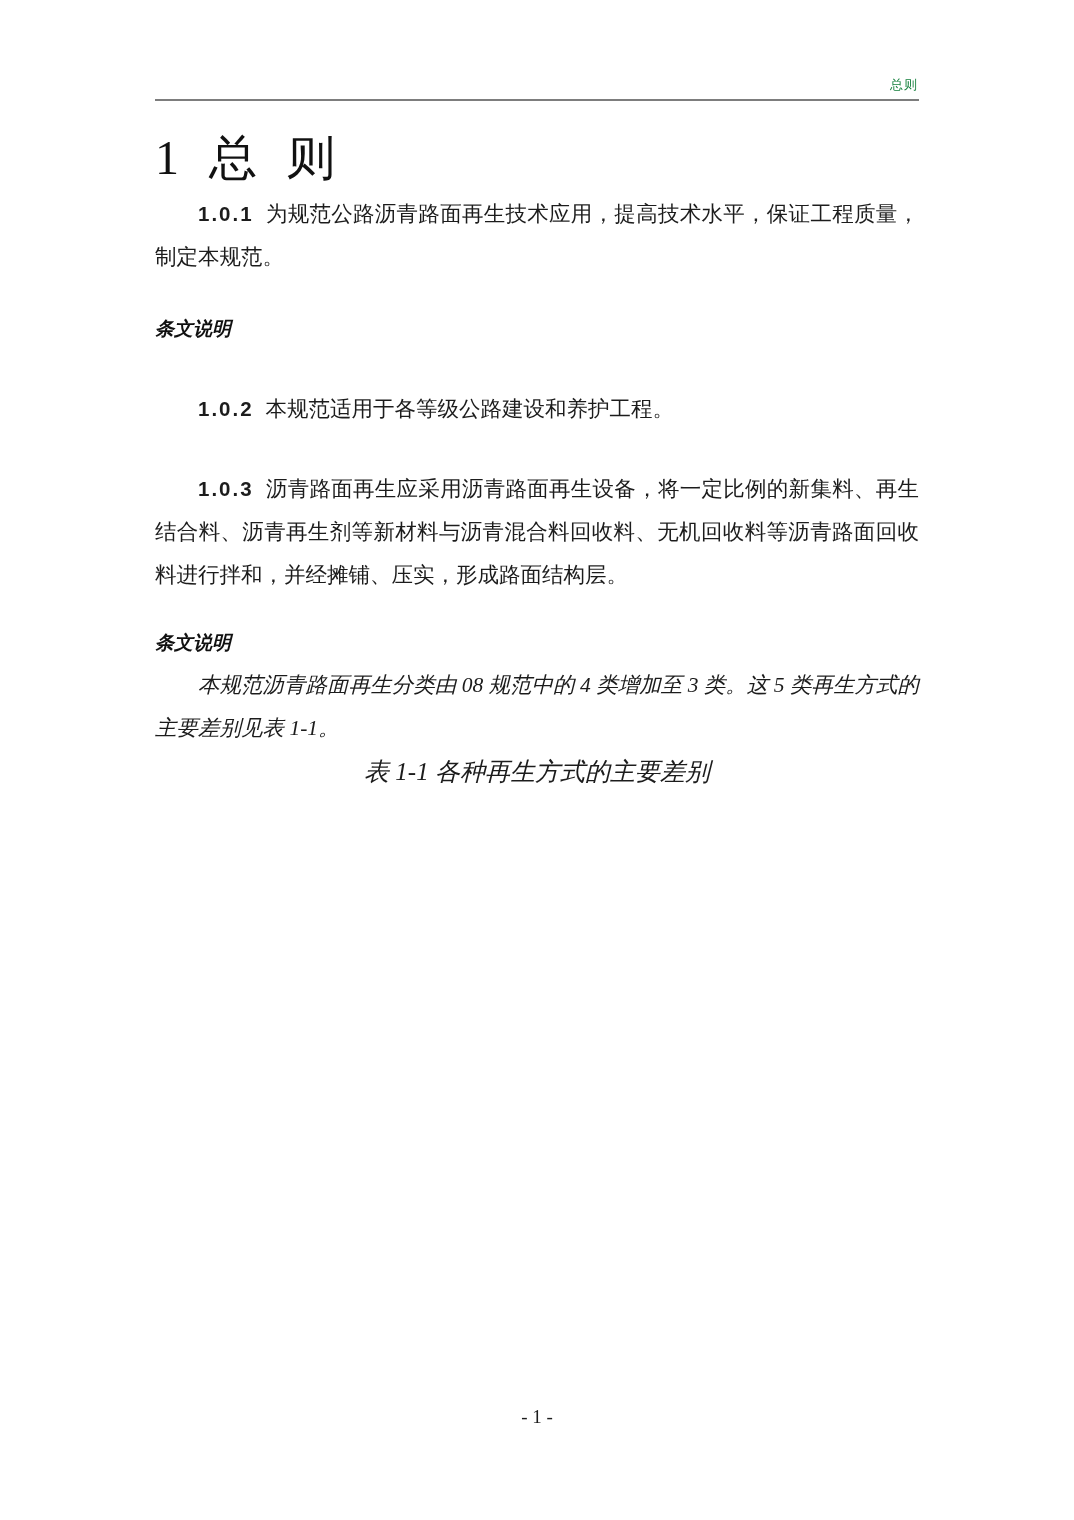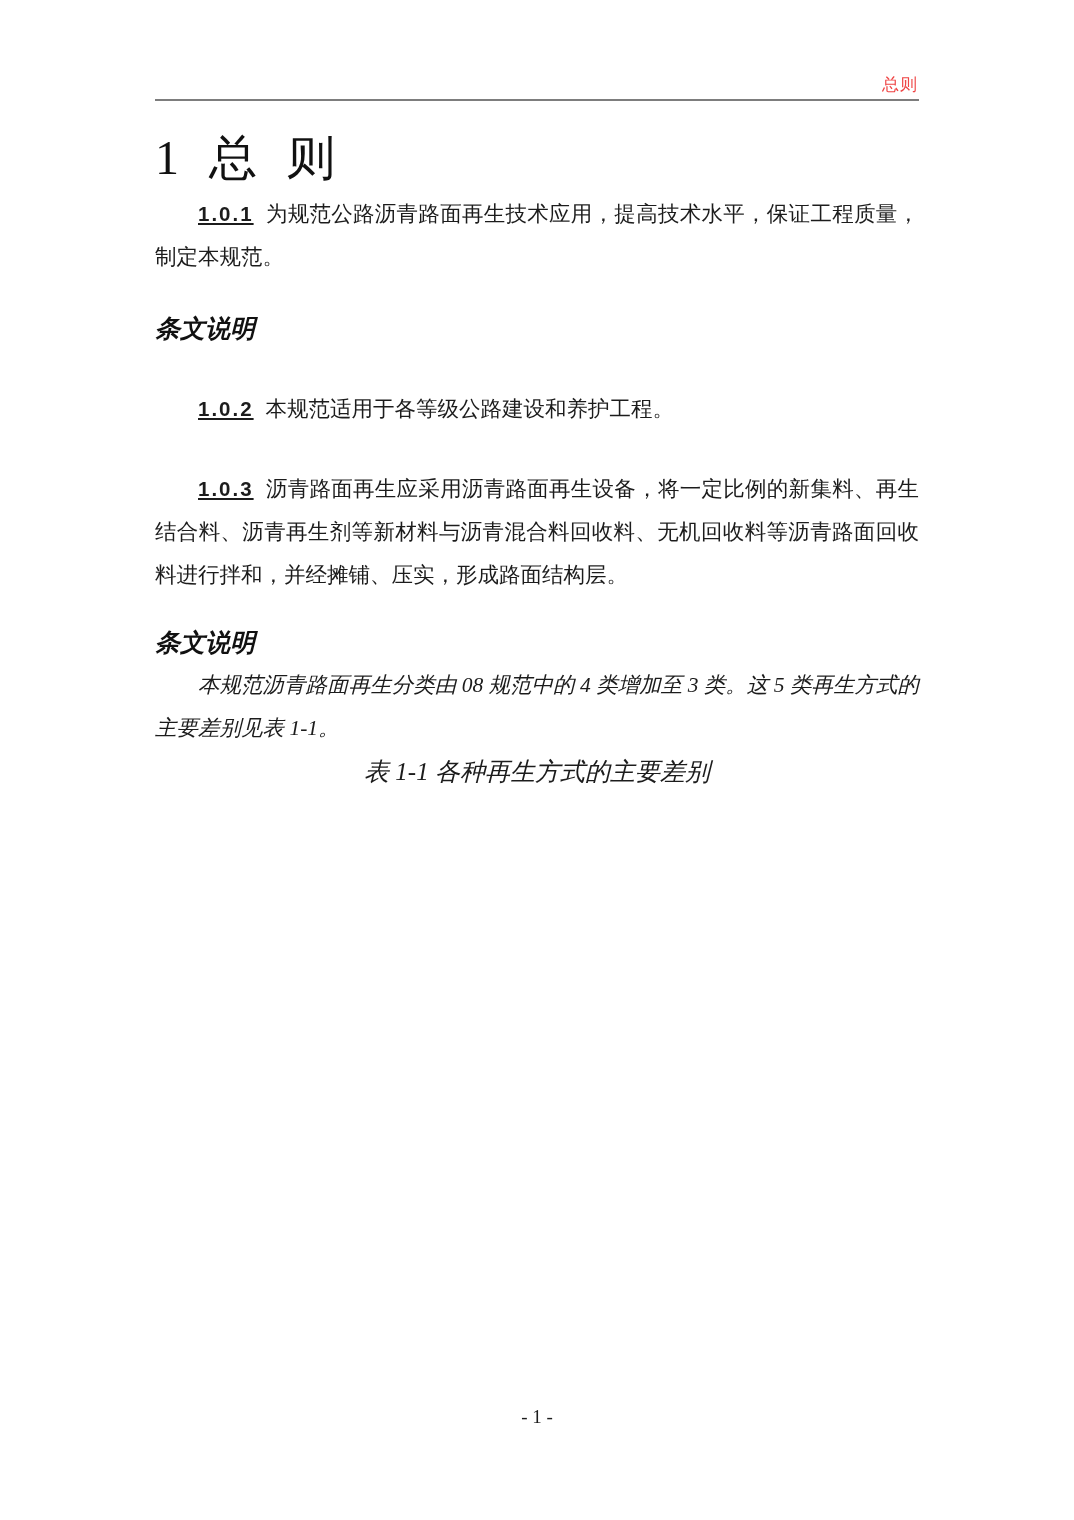--- a/index.html
+++ b/index.html
@@ -17,23 +17,23 @@
     width: 1074px;
     height: 1520px;
     background: #ffffff;
     overflow: hidden;
   }
   
   .running-head {
     position: absolute;
     top: 74px;
     right: 156px;
-    font-size: 17px;
+    font-size: 13px;
     line-height: 22px;
-    color: #ef4444;
+    color: #15803d;
     letter-spacing: 1px;
   }
   .head-rule {
     position: absolute;
     top: 99px;
     left: 155px;
     width: 764px;
     height: 2px;
     background: #7d7d7d;
   }
@@ -58,24 +58,23 @@
     text-align: justify;
     text-indent: 2em;
     color: #1c1c1c;
   }
   .clause-num {
     font-family: "Liberation Sans", "DejaVu Sans", sans-serif;
     font-weight: bold;
     letter-spacing: 2px;
     margin-right: 12px;
     font-size: 20.5px;
-    text-decoration: underline;
   }
   .commentary-heading {
-    font-size: 25px;
+    font-size: 19px;
     line-height: 43px;
     font-weight: bold;
     font-style: italic;
     color: #111;
   }
   .commentary-par {
     font-style: italic;
   }
   .m-p101      { margin-top: 8px;  }
   .m-label1    { margin-top: 28px; }

